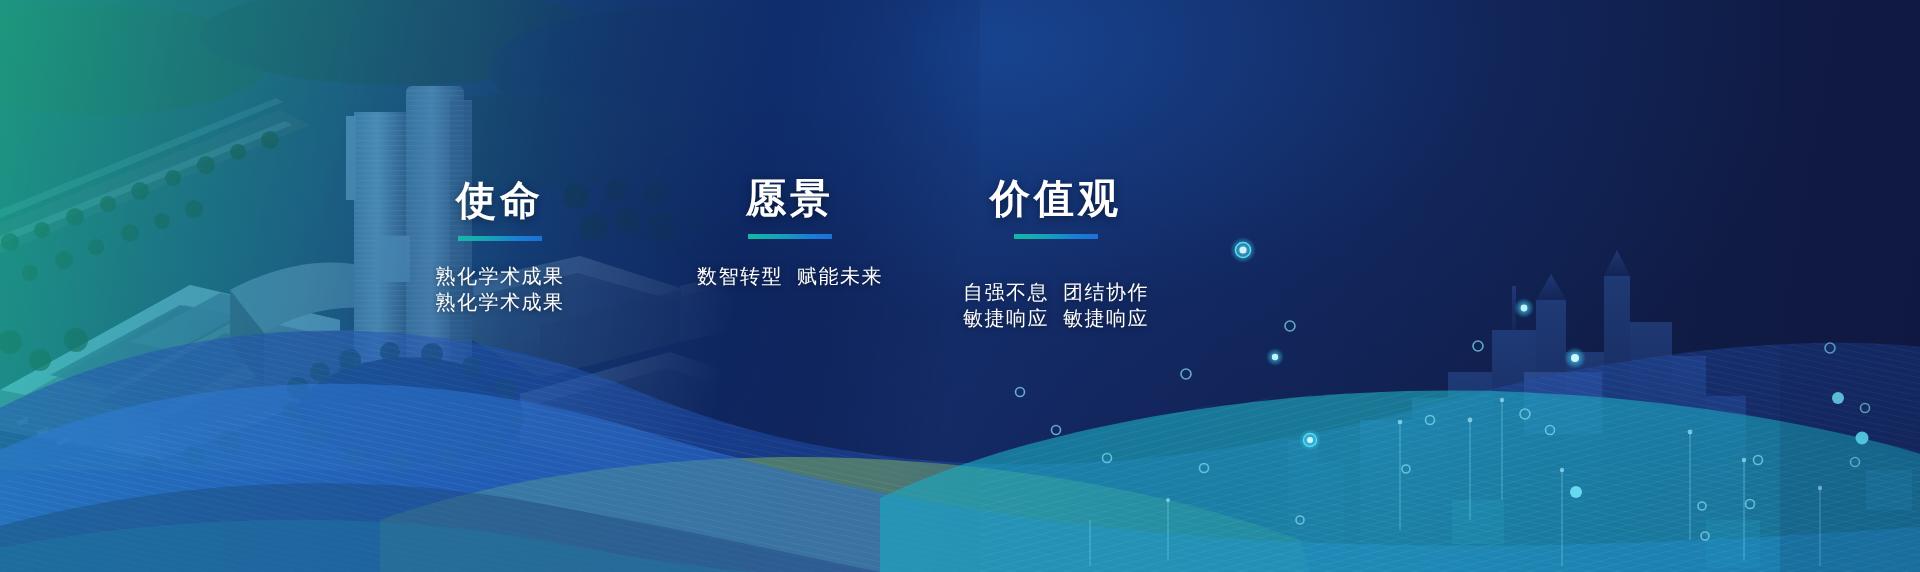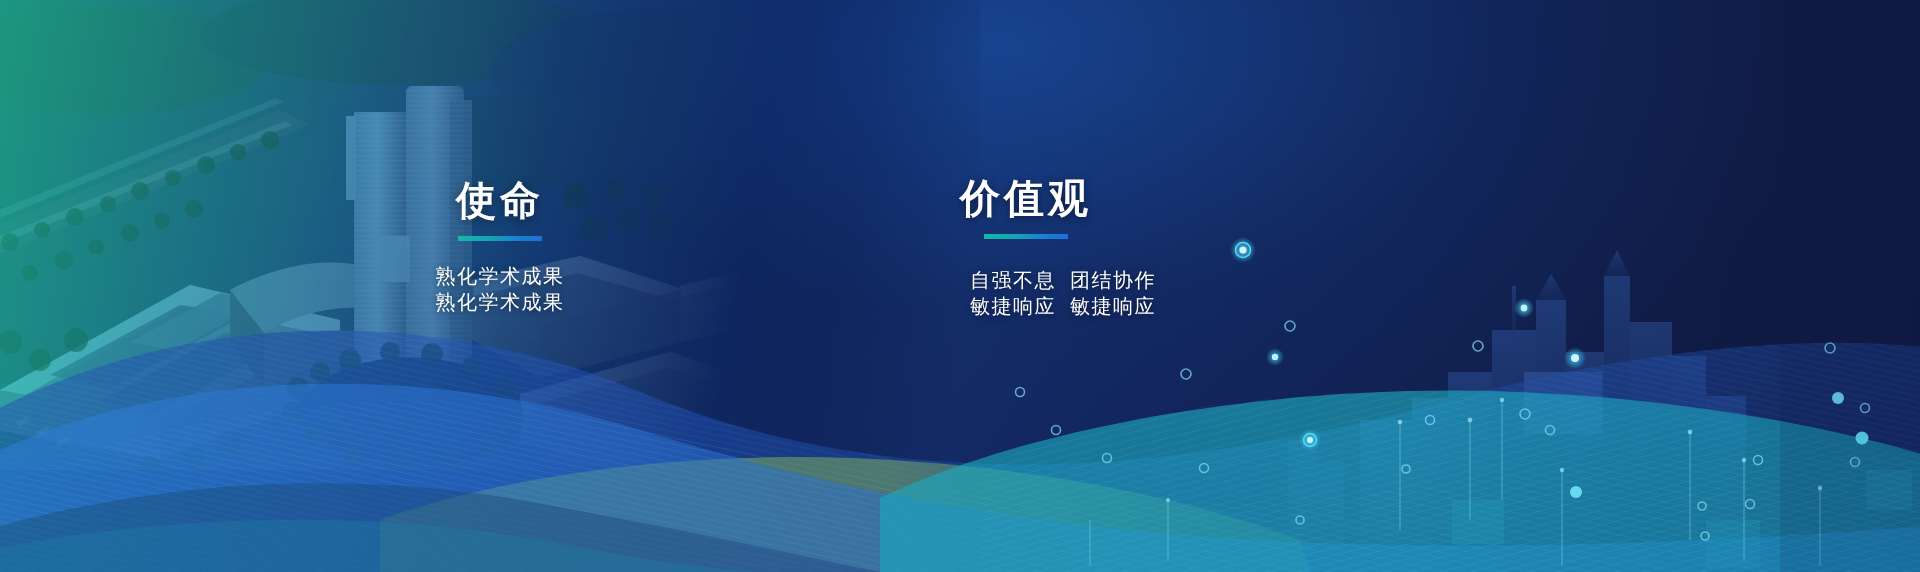--- a/index.html
+++ b/index.html
@@ -72,23 +72,23 @@
     background:linear-gradient(90deg,#14b8a6 0%,#17a2b8 38%,#1a7fd4 72%,#1f6fd6 100%);
   }
   .col-lines{margin-top:22px;}
   .col-lines div{
     font-size:20px;font-weight:400;line-height:1.32;letter-spacing:1.5px;
     text-shadow:0 1px 6px rgba(0,0,0,.5);
     white-space:pre;
   }
   #col-mission{left:370px;top:180px;width:260px;}
   #col-vision{left:660px;top:178px;width:260px;}
-  #col-values{left:896px;top:178px;width:260px;}
+  #col-values{left:926px;top:178px;width:260px;}
   #col-vision .col-lines{margin-top:24px;}
-  #col-values .col-lines{margin-top:28px;text-align:right;}
+  #col-values .col-lines{margin-top:40px;}
 </style>
 </head>
 <body>
 
 <div id="banner">
 
   <div class="layer" id="sky"></div>
 
   <div class="layer" id="photo">
     <svg width="800" height="480" viewBox="0 0 800 480" xmlns="http://www.w3.org/2000/svg">
@@ -467,20 +467,27 @@
 
     <div class="col" id="col-mission">
       <div class="col-title">使命</div>
       <div class="rule"></div>
       <div class="col-lines">
         <div>熟化学术成果</div>
         <div>熟化学术成果</div>
       </div>
     </div>
 
+    <div class="col" id="col-vision">
+      <div class="col-title">愿景</div>
+      <div class="rule"></div>
+      <div class="col-lines">
+        <div>数智转型  赋能未来</div>
+      </div>
+    </div>
 
     <div class="col" id="col-values">
       <div class="col-title">价值观</div>
       <div class="rule"></div>
       <div class="col-lines">
         <div>自强不息  团结协作</div>
         <div>敏捷响应  敏捷响应</div>
       </div>
     </div>
 

